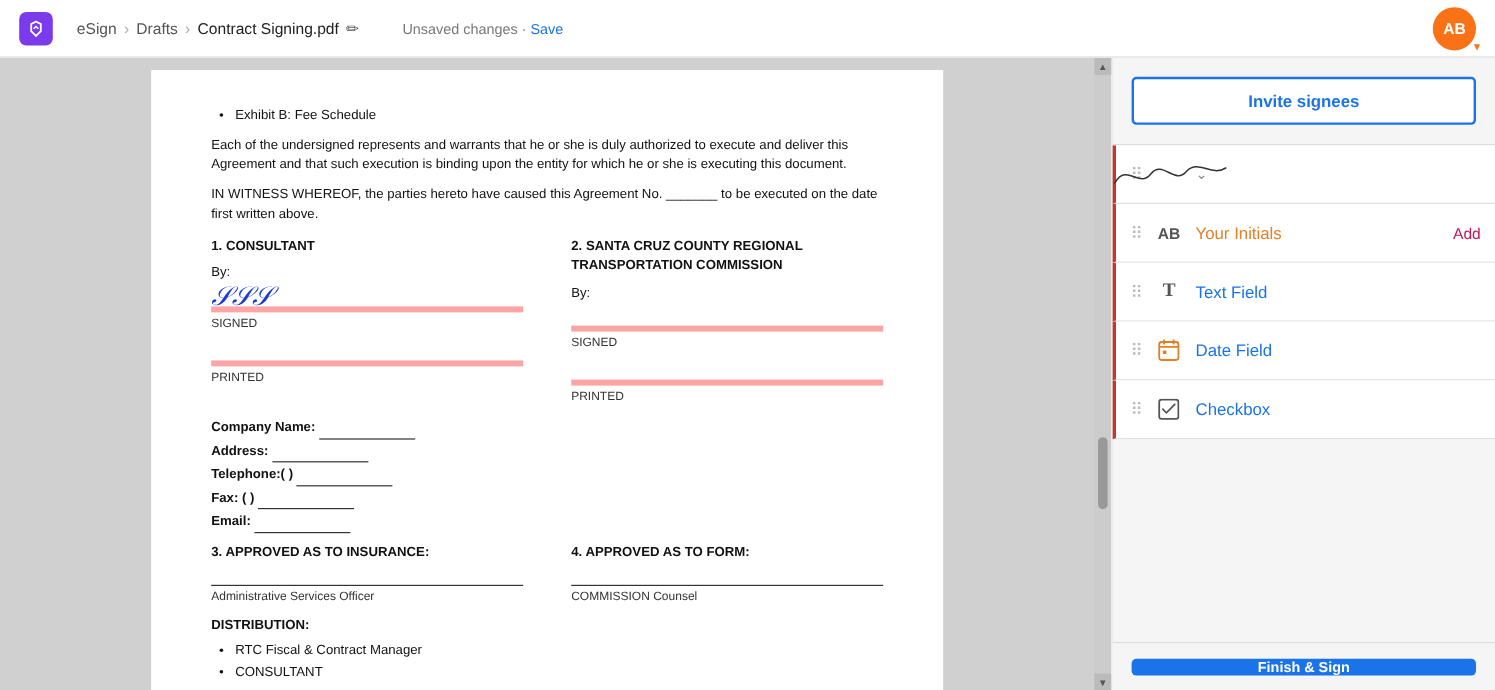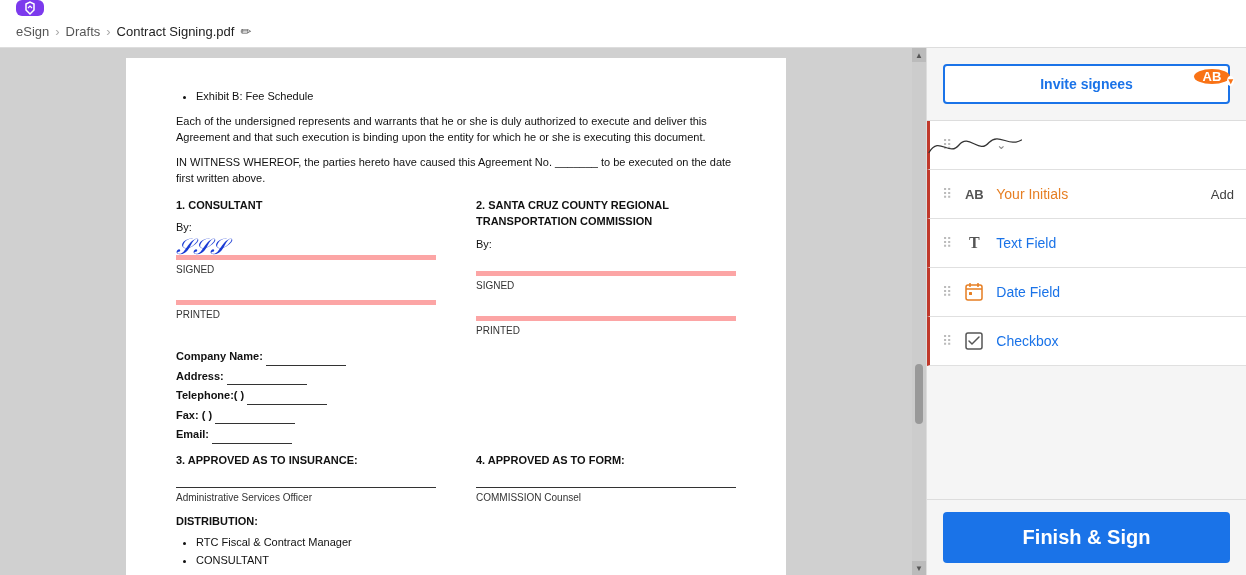--- a/index.html
+++ b/index.html
@@ -3,25 +3,25 @@
   <meta charset="utf-8">
   <style>
     * { margin: 0; padding: 0; box-sizing: border-box; }
     body { font-family: Arial, sans-serif; font-size: 13px; background: #e8e8e8; display: flex; flex-direction: column; height: 575px; overflow: hidden; }
 
     
     .topbar {
       height: 48px;
       background: #fff;
       display: flex;
+      align-items: center;
       padding: 0 16px;
       border-bottom: 1px solid #ddd;
-      gap: 8px;
+      gap: 20px;
       flex-shrink: 0;
-      flex-direction: column;
     }
     .topbar-logo {
       width: 28px; height: 28px;
       background: #7c3aed;
       border-radius: 6px;
       display: flex; align-items: center; justify-content: center;
       color: white; font-weight: bold; font-size: 14px;
     }
     .topbar-breadcrumb {
       display: flex; align-items: center; gap: 6px; font-size: 13px; color: #555;
@@ -216,40 +216,39 @@
     }
     .field-label {
       flex: 1;
       font-size: 14px;
       font-weight: 500;
     }
     .field-label.orange { color: #e67e22; }
     .field-label.blue { color: #1a73e8; }
     .field-add {
       font-size: 13px;
-      color: #404040;
+      color: #be185d;
       cursor: pointer;
     }
     .field-chevron {
       font-size: 12px;
       color: #888;
     }
 
     
     .finish-btn-area {
       padding: 12px 16px;
       border-top: 1px solid #ddd;
       background: #f5f5f5;
     }
     .finish-btn {
       width: 100%;
-      padding: 14px;
       background: #1a73e8;
       color: white;
-      font-size: 20px;
+      font-size: 12px;
       font-weight: bold;
       border: none;
       border-radius: 4px;
       cursor: pointer;
     }
   </style>
 </head>
 <body>
 
 <div class="topbar">

